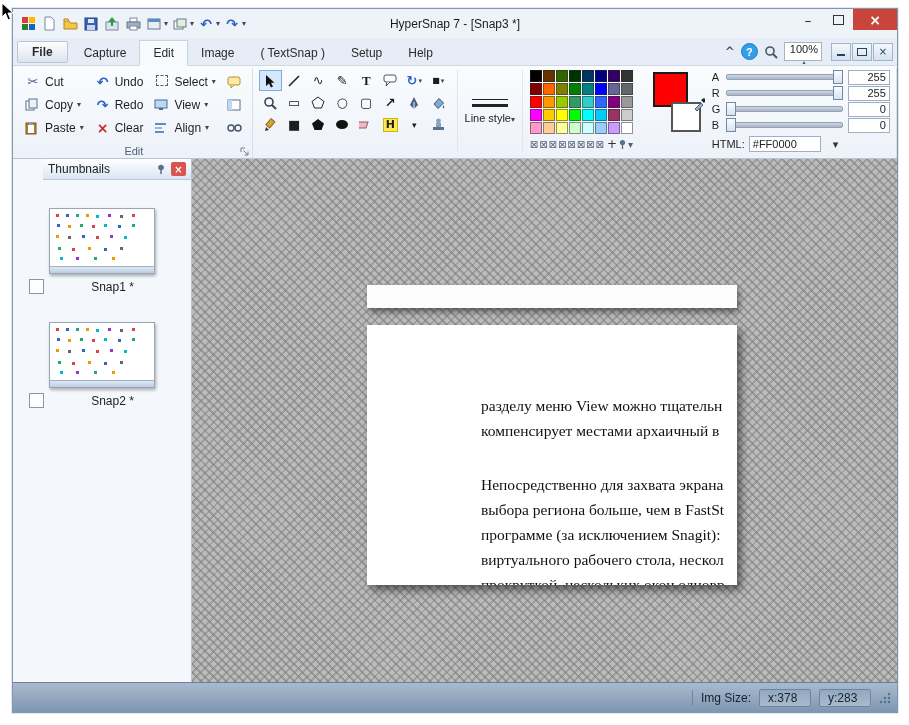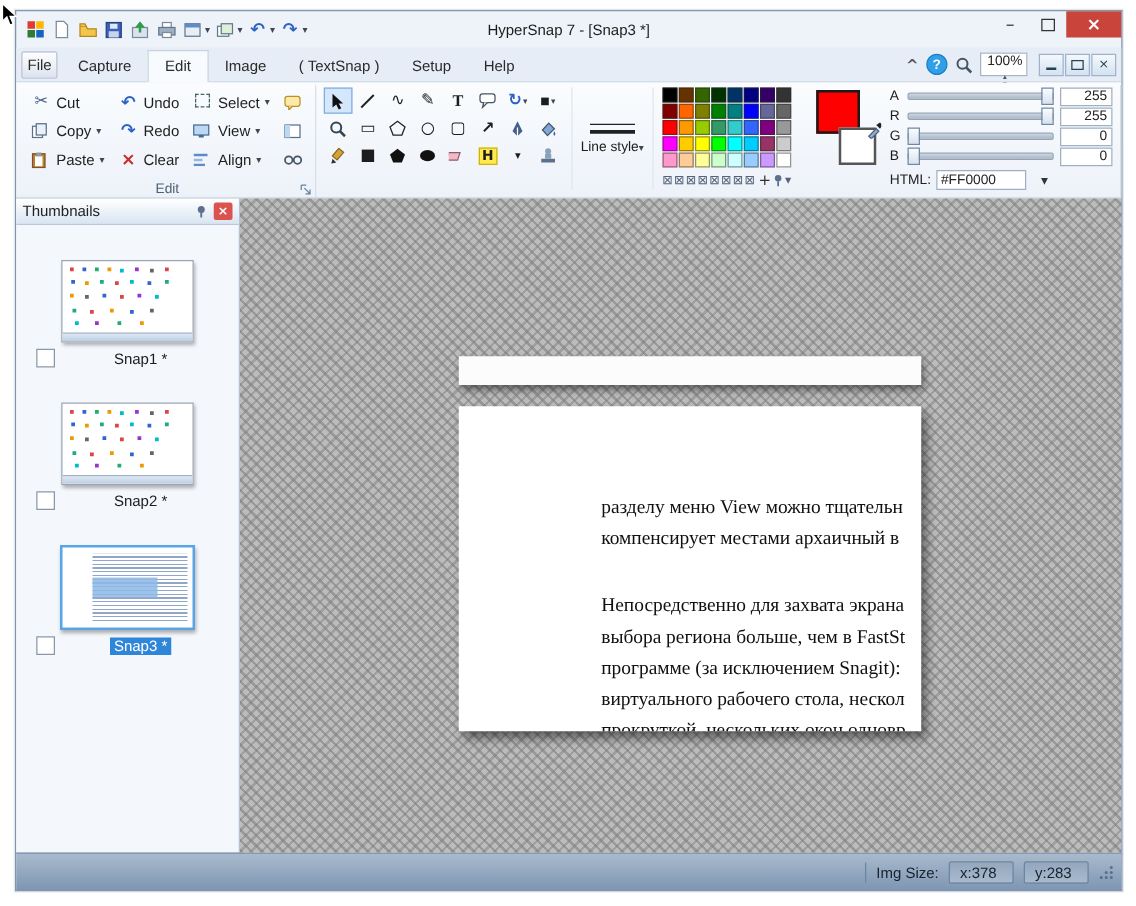--- a/index.html
+++ b/index.html
@@ -17,21 +17,21 @@
   .qdd{font-size:8px;color:#445;margin-left:-2px;}
   .title{position:absolute;left:0;right:0;text-align:center;font-size:12px;color:#1c1c1c;}
   .win-controls{margin-left:auto;display:flex;align-items:flex-start;height:100%;position:relative;z-index:2;}
   .wbtn{width:30px;height:21px;display:flex;align-items:center;justify-content:center;font-size:14px;color:#333;}
   .wbtn .mxbox{width:9px;height:8px;border:1px solid #333;}
   .wbtn.close{width:44px;background:#c9453c;color:#fff;font-size:14px;font-weight:bold;}
 
   
   .tabrow{height:27px;background:#e7edf6;display:flex;align-items:flex-end;padding:0 4px;border-bottom:1px solid #cfd8e4;flex:none;}
   .tab{padding:5px 13px 5px;color:#2a2a2a;}
-  .tab.file{background:linear-gradient(#fdfdfe,#dde4ef);border:1px solid #b9c4d4;border-radius:2px;margin:0 3px 2px 0;padding:3px 4px;}
+  .tab.file{background:linear-gradient(#fdfdfe,#dde4ef);border:1px solid #b9c4d4;border-radius:2px;margin:0 3px 2px 0;padding:3px 14px;font-weight:bold;}
   .tab.active{background:#f8fbfe;border:1px solid #c9d3e0;border-bottom:1px solid #f8fbfe;margin-bottom:-1px;}
   .tabrow-right{margin-left:auto;display:flex;align-items:center;gap:6px;padding-bottom:4px;}
   .collapse{color:#556;font-weight:bold;}
   .help-circle{width:15px;height:15px;border-radius:50%;background:#2f9fe8;color:#fff;font-weight:bold;font-size:11px;
                display:flex;align-items:center;justify-content:center;border:1px solid #1c7fc4;}
   .zoom-box{display:flex;align-items:center;gap:4px;border:1px solid #a7b4c4;background:#fff;height:17px;padding:0 3px 0 5px;font-size:11px;flex-direction:column;}
   .spin{display:flex;flex-direction:column;font-size:6px;line-height:6px;color:#456;}
   .mdi{display:flex;gap:1px;margin-left:3px;}
   .mdi-btn{width:18px;height:16px;background:linear-gradient(#f4f8fc,#d5e2f0);border:1px solid #9fb4cc;
            display:flex;align-items:center;justify-content:center;font-size:10px;color:#245;}
@@ -86,21 +86,21 @@
   .at-max{right:-1px;} .at-min{left:-1px;}
   .chval{width:34px;height:13px;background:#fff;border:1px solid #9fb0c4;text-align:right;padding:0 3px;line-height:13px;}
   .htmlrow{display:flex;align-items:center;gap:4px;margin-top:2px;}
   .htmlbox{width:64px;height:14px;background:#fff;border:1px solid #9fb0c4;padding:0 3px;line-height:14px;}
   .bigdd{font-size:11px;margin-left:8px;color:#333;}
 
   
   .workarea{flex:1;display:flex;min-height:0;}
   .thumbpanel{width:178px;background:#f4f7fb;border-right:1px solid #b6c2d1;display:flex;flex-direction:column;flex:none;}
   .phdr{height:20px;background:linear-gradient(#ffffff,#d9e5f3);border-bottom:1px solid #bcc8d8;display:flex;align-items:center;
-        padding:0 5px;gap:5px;flex:none;}
+        padding:0 5px;gap:5px;flex:none;margin-left:30px;}
   .phdr-title{flex:1;}
   .pclose{width:15px;height:14px;background:#d9534f;color:#fff;font-size:10px;font-weight:bold;display:flex;align-items:center;justify-content:center;border-radius:2px;}
   .thumb-item{margin:28px 10px 0;}
   .thumb-frame{width:104px;height:64px;margin:0 auto;background:#fff;border:1px solid #9aa5b5;box-shadow:1px 2px 3px rgba(0,0,0,.3);position:relative;overflow:hidden;}
   .thumb-item.selected .thumb-frame{border:2px solid #58a6e8;}
   .cap-row{display:flex;align-items:center;margin-top:5px;}
   .cb{width:13px;height:13px;background:#fff;border:1px solid #8a97a8;margin-left:6px;flex:none;}
   .cap{flex:1;text-align:center;color:#1d1d1d;}
   .cap .selcap{background:#2f86d8;color:#fff;padding:0 3px;}
   .specks{position:absolute;left:0;top:0;width:3px;height:3px;background:transparent;
@@ -601,30 +601,20 @@
         <div class="thumb-frame">
           <span class="specks"></span>
             <span class="thumb-tbar"></span>
         </div>
         <div class="cap-row">
           <span class="cb"></span>
           <span class="cap">Snap2 *</span>
         </div>
       </div>
 
-      <div class="thumb-item selected">
-        <div class="thumb-frame">
-          <span class="doc-lines"></span>
-            <span class="doc-sel"></span>
-        </div>
-        <div class="cap-row">
-          <span class="cb"></span>
-          <span class="cap"><span class="selcap">Snap3 *</span></span>
-        </div>
-      </div>
     </div>
 
     <div class="canvas">
       <div class="page-strip"></div>
       <div class="page">
         <div class="doc-text">
           <div>разделу меню View можно тщательн</div>
           <div>компенсирует местами архаичный в</div>
           <div class="para-gap">Непосредственно для захвата экрана</div>
           <div>выбора региона больше, чем в FastSt</div>

